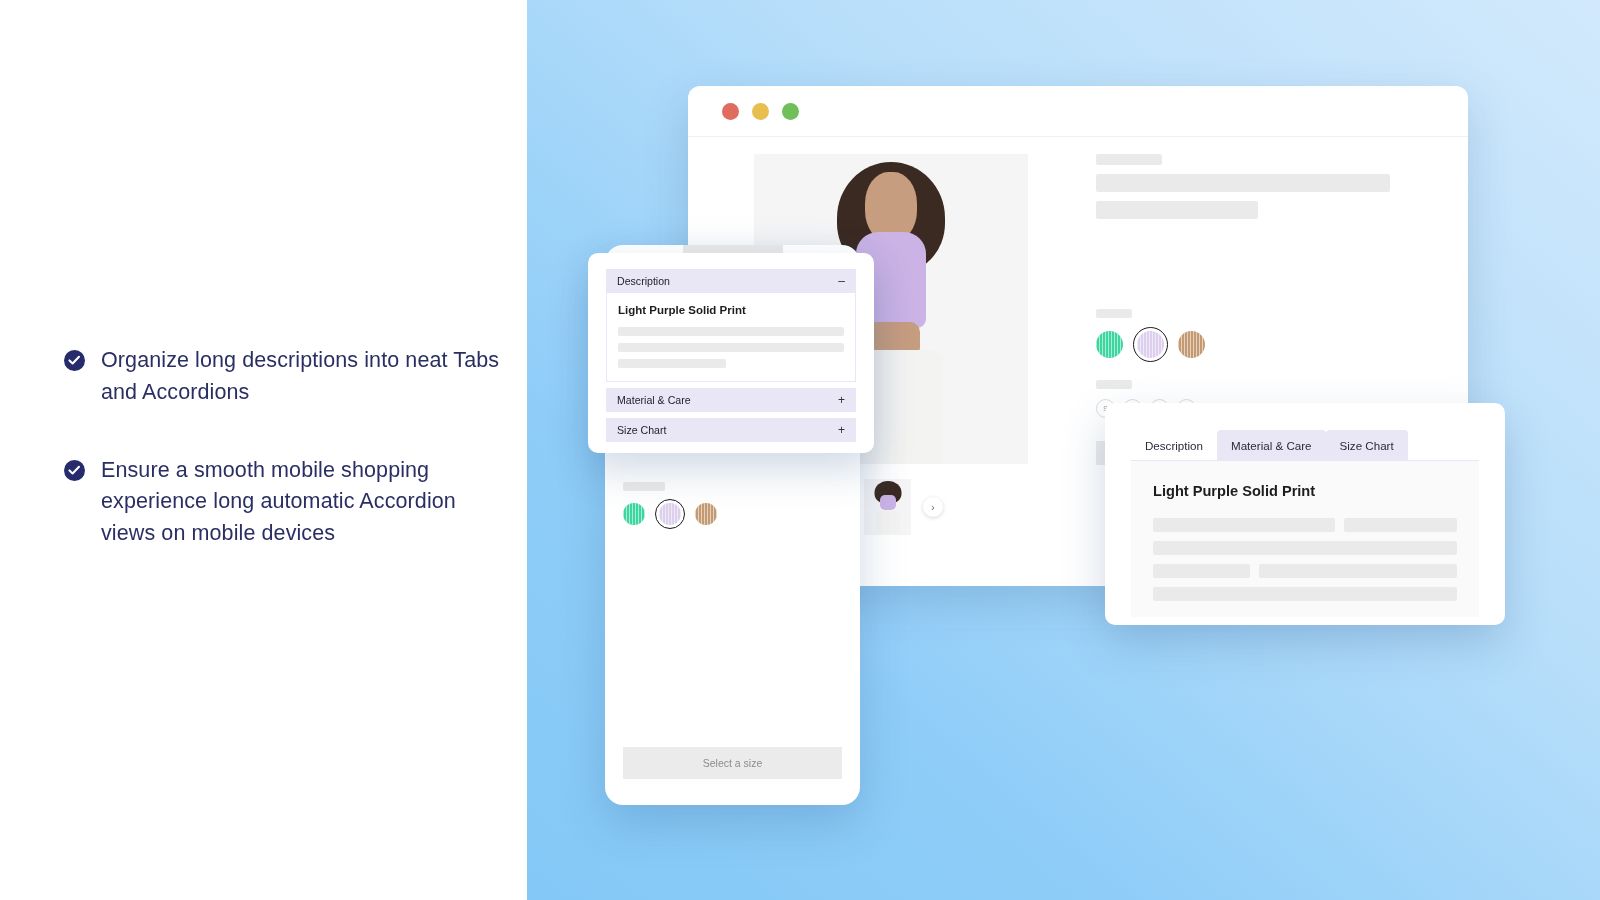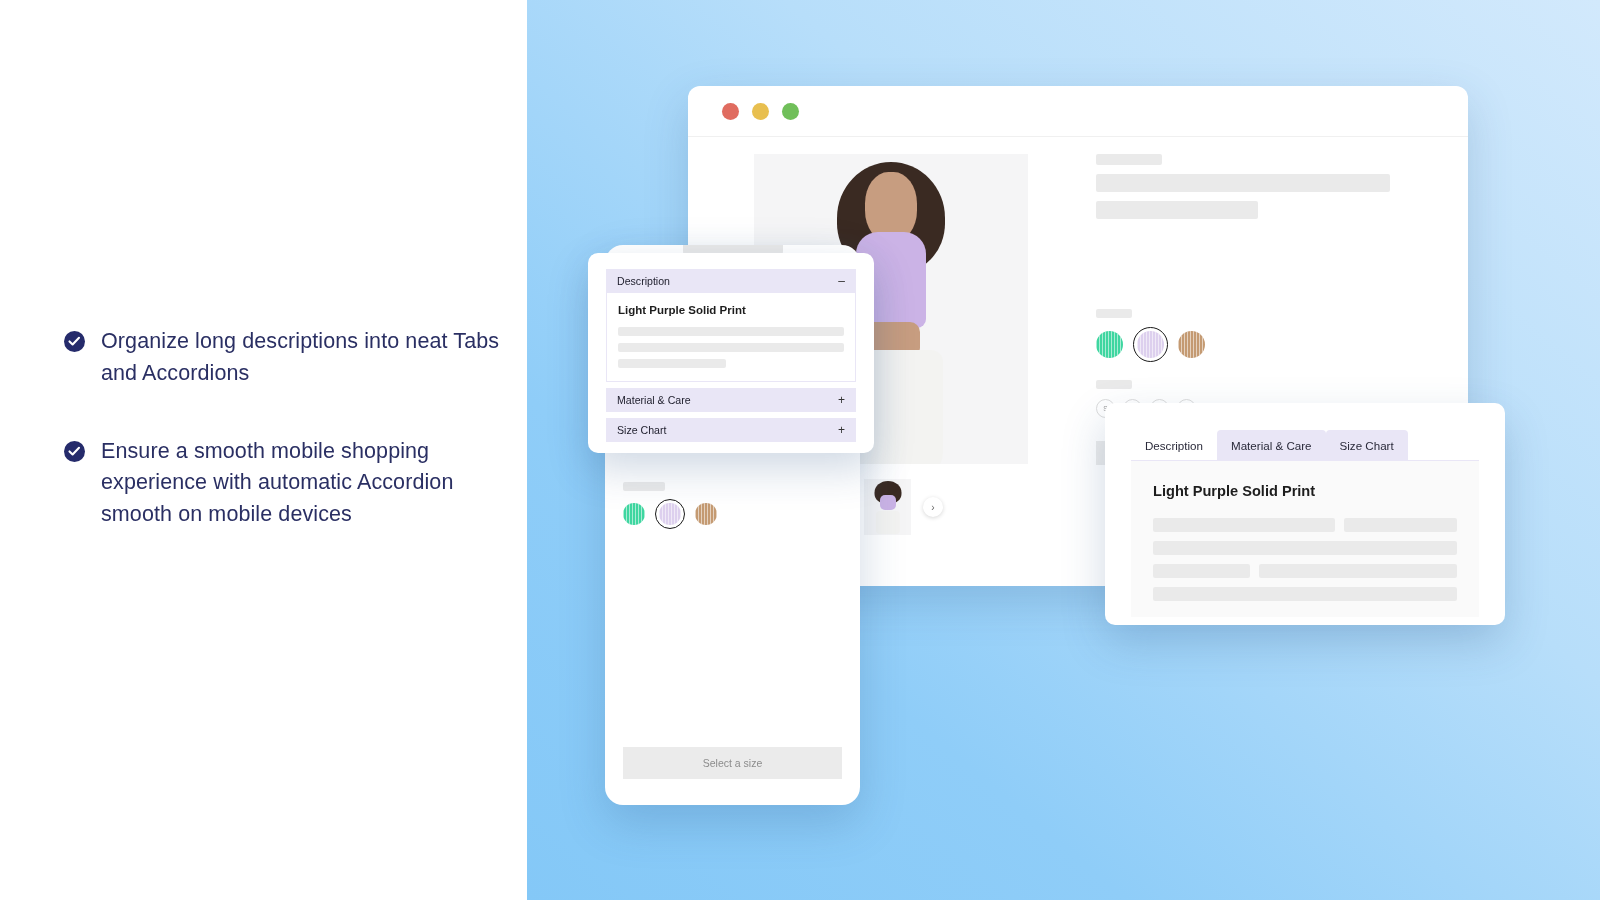--- a/index.html
+++ b/index.html
@@ -13,21 +13,21 @@
   
   #left-panel {
     position: absolute;
     left: 0; top: 0;
     width: 527px; height: 900px;
     background: #ffffff;
   }
   #bullets {
     position: absolute;
     left: 64px;
-    top: 326px;
+    top: 345px;
     width: 440px;
   }
   .bullet {
     display: flex;
     align-items: flex-start;
     gap: 16px;
     margin-bottom: 46px;
   }
   .check-icon {
     flex: 0 0 auto;
@@ -306,21 +306,21 @@
       </span>
       <span class="bullet-text">Organize long descriptions into neat Tabs and Accordions</span>
     </div>
 
     <div class="bullet">
       <span class="check-icon">
         <svg width="13" height="11" viewBox="0 0 13 11">
             <path d="M1.5 5.4 L4.6 8.4 L11 1.8" stroke="#ffffff" stroke-width="2.1" fill="none" stroke-linecap="round" stroke-linejoin="round"></path>
           </svg>
       </span>
-      <span class="bullet-text">Ensure a smooth mobile shopping experience with automatic Accordion smooth on mobile devices</span>
+      <span class="bullet-text">Ensure a smooth mobile shopping experience long automatic Accordion views on mobile devices</span>
     </div>
 
   </div>
 </div>
 
 <div id="stage">
 
   <div id="browser-window">
     <div id="browser-titlebar">
       <span class="dot" style="background:#e06c60"></span>

